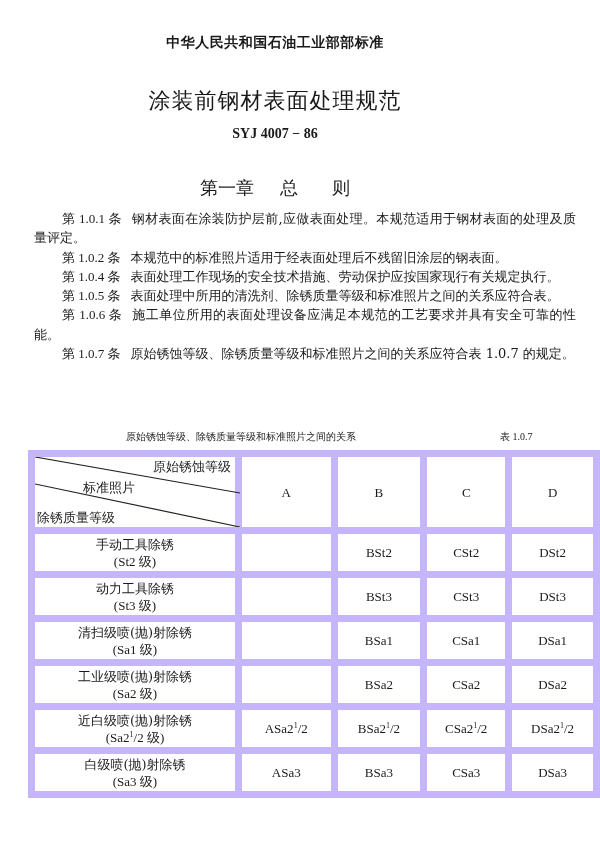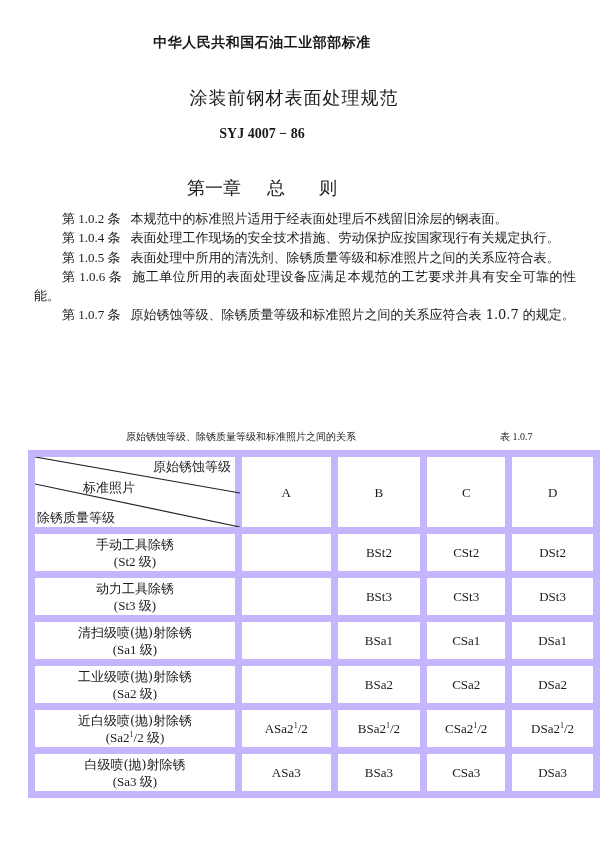--- a/index.html
+++ b/index.html
@@ -2,23 +2,23 @@
 <html><head>
 <meta charset="utf-8">
 <style>
   html, body { margin: 0; padding: 0; background: #ffffff; }
   body {
     width: 600px; height: 849px; position: relative; overflow: hidden;
     font-family: "DejaVu Serif", "Liberation Serif", serif;
     color: #1a1a1a;
   }
   .abs { position: absolute; }
-  .center { left: 0; width: 524px; text-align: center; }
+  .center { left: 0; width: 524px; text-align: center; padding-left: 13px; }
   .issuer { top: 34px; font-size: 14px; font-weight: bold; letter-spacing: 0.5px; }
-  .title { top: 86px; font-size: 18px; letter-spacing: 1px; margin-left: 32px; }
+  .title { top: 86px; font-size: 22px; letter-spacing: 1px; }
   .code { top: 126px; font-size: 14px; font-weight: bold; font-family: "Liberation Serif", serif; }
   .chapter { top: 176px; font-size: 18px; font-weight: normal; }
   .chapter span { display: inline-block; }
   .chapter .c1 { margin-right: 26px; }
   .chapter .c2 { margin-right: 34px; }
 
   .clauses { top: 209px; left: 34px; width: 542px; font-size: 13px; line-height: 19.3px; }
   .clause { text-indent: 28px; margin: 0; text-align: justify; }
   .clause .num { font-family: "Liberation Serif", serif; margin-right: 10px; }
 
@@ -54,20 +54,21 @@
 
 <div class="abs center issuer">中华人民共和国石油工业部部标准</div>
 <div class="abs center title">涂装前钢材表面处理规范</div>
 <div class="abs center code">SYJ 4007 − 86</div>
 
 <div class="abs center chapter">
   <span class="c1">第一章</span><span class="c2">总</span><span>则</span>
 </div>
 
 <div class="abs clauses">
+  <p class="clause"><span class="num">第 1.0.1 条</span><span>钢材表面在涂装防护层前,应做表面处理。本规范适用于钢材表面的处理及质量评定。</span></p>
   <p class="clause"><span class="num">第 1.0.2 条</span><span>本规范中的标准照片适用于经表面处理后不残留旧涂层的钢表面。</span></p>
   <p class="clause"><span class="num">第 1.0.4 条</span><span>表面处理工作现场的安全技术措施、劳动保护应按国家现行有关规定执行。</span></p>
   <p class="clause"><span class="num">第 1.0.5 条</span><span>表面处理中所用的清洗剂、除锈质量等级和标准照片之间的关系应符合表。</span></p>
   <p class="clause"><span class="num">第 1.0.6 条</span><span>施工单位所用的表面处理设备应满足本规范的工艺要求并具有安全可靠的性能。</span></p>
   <p class="clause"><span class="num">第 1.0.7 条</span><span>原始锈蚀等级、除锈质量等级和标准照片之间的关系应符合表 1.0.7 的规定。</span></p>
 </div>
 
 <div class="abs caption">
   <span>原始锈蚀等级、除锈质量等级和标准照片之间的关系</span>
   <span class="tno">表 1.0.7</span>

